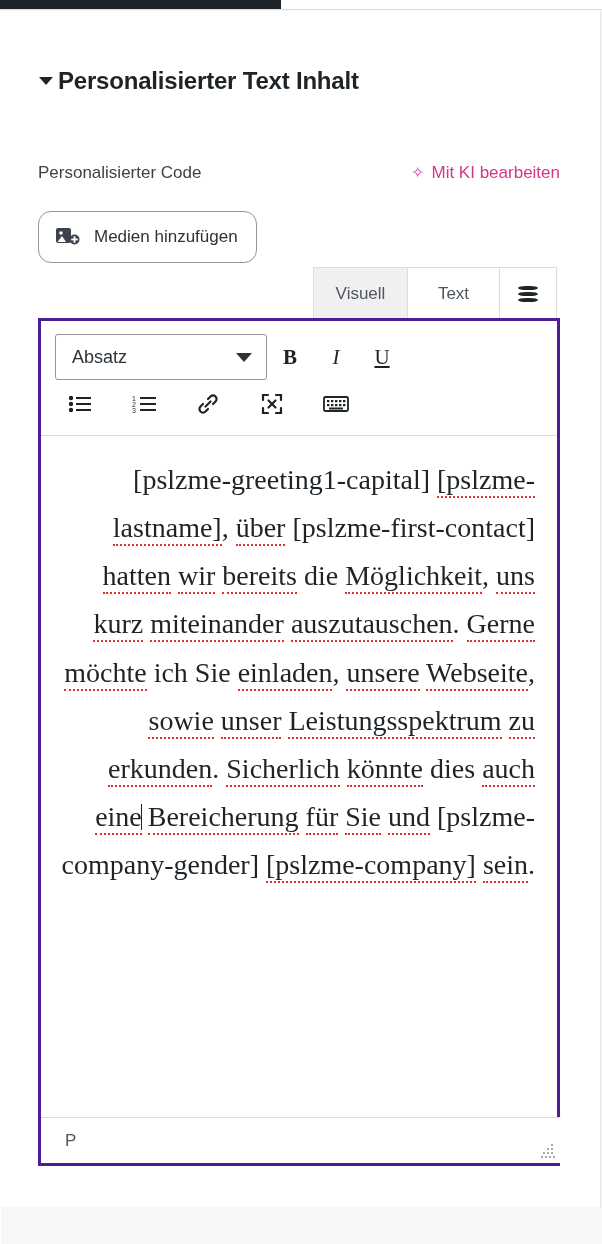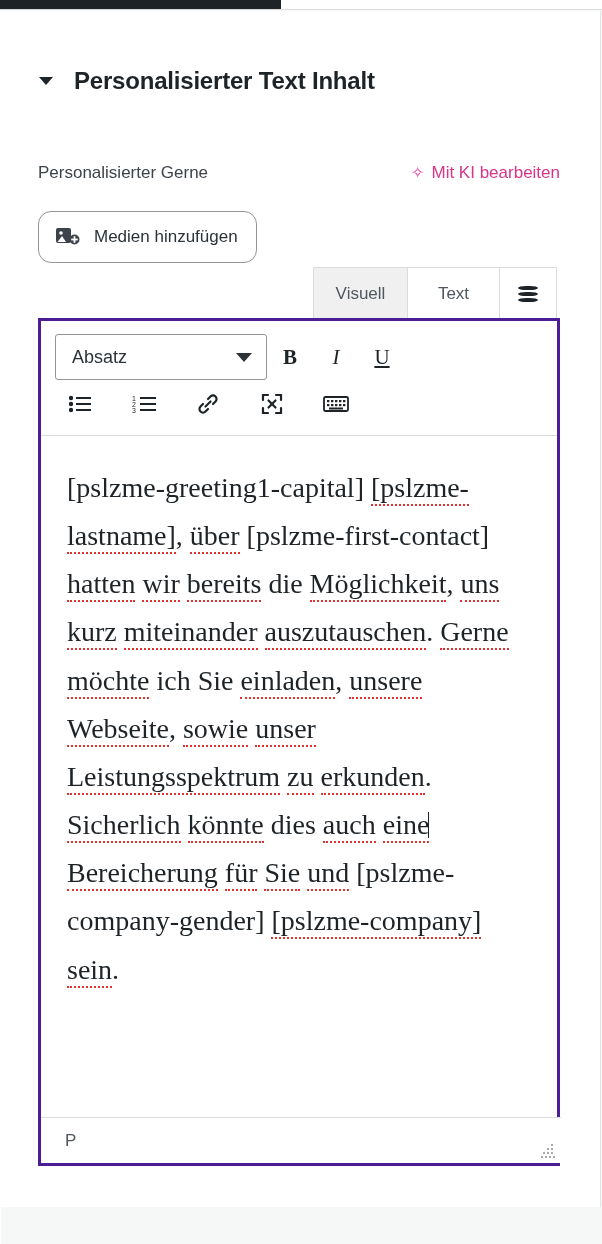--- a/index.html
+++ b/index.html
@@ -39,21 +39,21 @@
     background: #ffffff;
     border-right: 1px solid #e4e4e4;
   }
 
   
   .section-header {
     position: absolute;
     top: 56px; left: 38px;
     display: flex;
     align-items: center;
-    gap: 20px;
+    gap: 4px;
   }
   .caret-wrap {
     width: 16px; height: 16px;
     display: flex; align-items: center; justify-content: center;
   }
   .caret-down {
     width: 0; height: 0;
     border-left: 7px solid transparent;
     border-right: 7px solid transparent;
     border-top: 8px solid #1d2327;
@@ -227,21 +227,21 @@
   
   .content {
     padding: 20px 22px 10px 18px;
     height: 650px;
     overflow: hidden;
     font-family: "Liberation Serif", serif;
     font-size: 28px;
     line-height: 1.72;
     color: #1d2327;
   }
-  .content p { margin: 8px; }
+  .content p { margin: 0; text-align: right; }
   .sp {
     border-bottom: 2px dotted #e03131;
     padding-bottom: 1px;
   }
   .caret-text {
     display: inline-block;
     width: 1px;
     height: 26px;
     background: #1d2327;
     vertical-align: -4px;
@@ -298,21 +298,21 @@
 <div class="panel">
 
   <div class="section-header">
     <span class="caret-wrap">
       <span class="caret-down"></span>
     </span>
     <span class="section-title">Personalisierter Text Inhalt</span>
   </div>
 
   <div class="field-row">
-    <span class="field-label">Personalisierter Gerne</span>
+    <span class="field-label">Personalisierter Code</span>
     <span class="ai-edit">
       <span class="sparkle">✧</span>
       <span>Mit KI bearbeiten</span>
     </span>
   </div>
 
   <div class="add-media">
     <span class="media-icon">
       <svg class="icon-svg" width="26" height="24" viewBox="0 0 26 24">
         <rect x="1" y="3" width="15" height="15" rx="2" fill="#3c434a"></rect>

